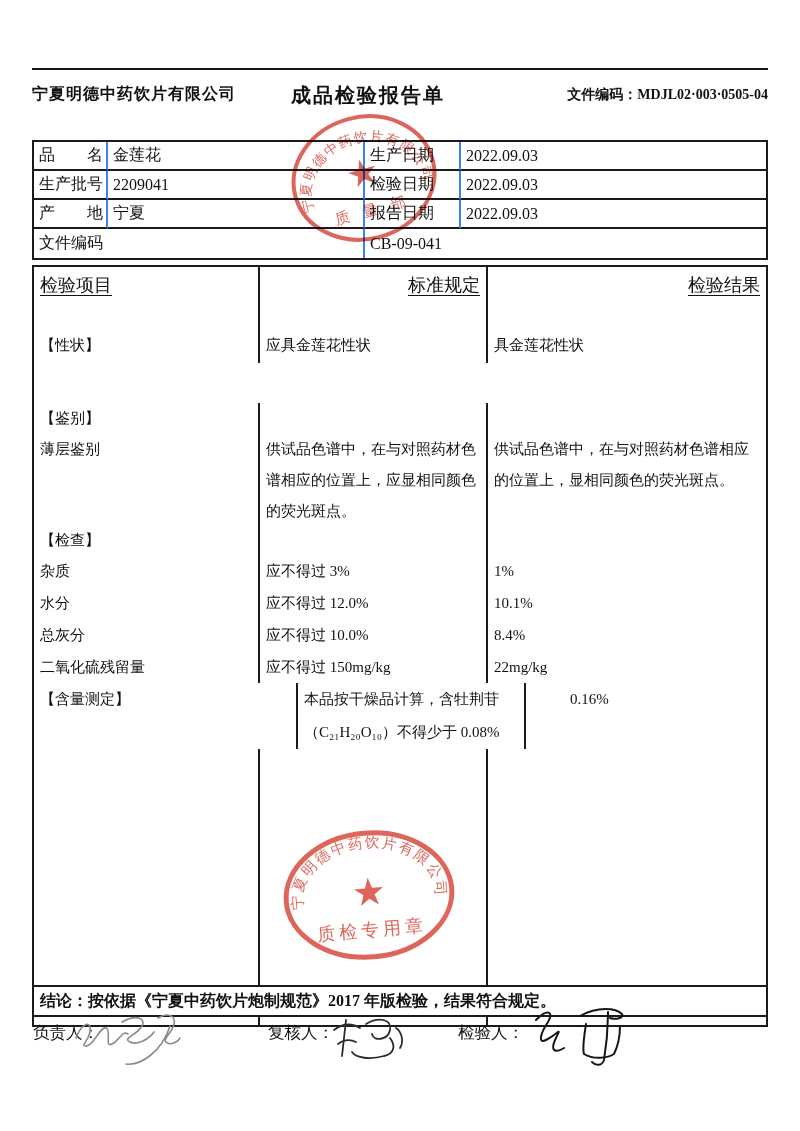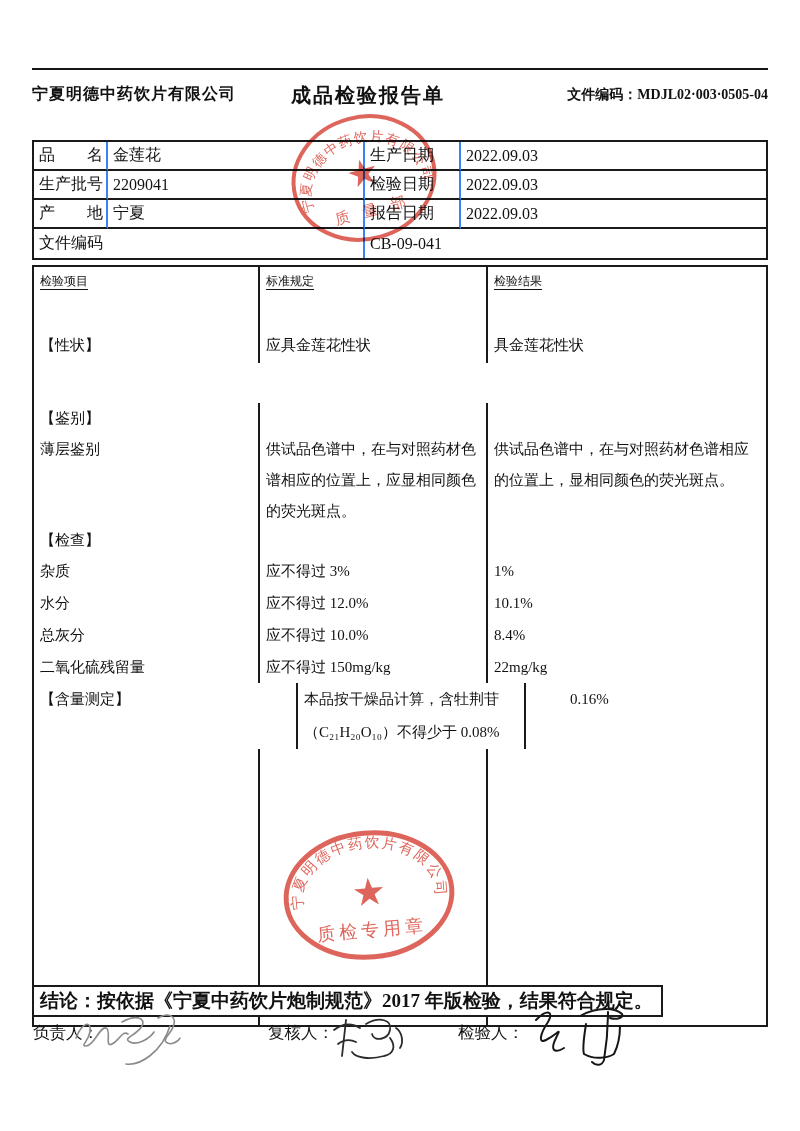--- a/index.html
+++ b/index.html
@@ -27,34 +27,34 @@
   .info .span2b{grid-column:3 / 5;}
   
   .main{
     position:absolute;left:32px;top:265px;width:736px;box-sizing:border-box;
     border:2px solid #1a1a1a;font-size:15px;z-index:1;background:transparent;
   }
   .mrow{display:grid;grid-template-columns:224px 230px 278px;}
   .mrow .mc{box-sizing:border-box;padding:0 6px;overflow:hidden;}
   .mrow .c2{border-left:2px solid #1a1a1a;border-right:2px solid #1a1a1a;}
   .r-head{height:60px;}
-  .r-head .mc{padding-top:6px;font-size:12px;}
-  .r-head .hcenter{text-align:left;}
+  .r-head .mc{padding-top:6px;font-size:18px;}
+  .r-head .hcenter{text-align:right;}
   .r-head .ul{text-decoration:underline;text-underline-offset:4px;}
   .r1{height:36px;}  .r1 .mc{line-height:36px;}
   .r2{height:30px;margin-top:40px;}  .r2 .mc{line-height:30px;}
   .r3{height:92px;}  .r3 .mc{line-height:31px;padding-top:1px;}
   .r4{height:30px;}  .r4 .mc{line-height:30px;}
   .r5,.r6,.r7,.r8{height:32px;} .r5 .mc,.r6 .mc,.r7 .mc,.r8 .mc{line-height:32px;}
   .r9{height:66px;gap:38px;}  .r9 .mc{line-height:33px;}
   .r-fill{height:276px;}
   
   .conclusion{
-    position:absolute;left:32px;top:985px;width:631px;height:32px;box-sizing:border-box;
-    border:2px solid #1a1a1a;font-size:19px;font-weight:700;line-height:28px;
+    position:absolute;left:32px;top:985px;width:736px;height:32px;box-sizing:border-box;
+    border:2px solid #1a1a1a;font-size:16px;font-weight:700;line-height:28px;
     padding:0 6px;z-index:2;background:#fff;
   }
   
   .sig-label{position:absolute;font-size:16.5px;z-index:2;}
   .sig1l{left:33px;top:1022px;} .sig2l{left:268px;top:1022px;} .sig3l{left:458px;top:1022px;}
   .sigsvg{position:absolute;z-index:3;}
   
   .stamp{position:absolute;z-index:5;mix-blend-mode:multiply;opacity:0.85;}
   .stamp-top{left:288px;top:113px;width:152px;height:130px;transform:rotate(-15deg);}
   .stamp-bottom{left:281px;top:828px;width:176px;height:134px;transform:rotate(-5deg);}

